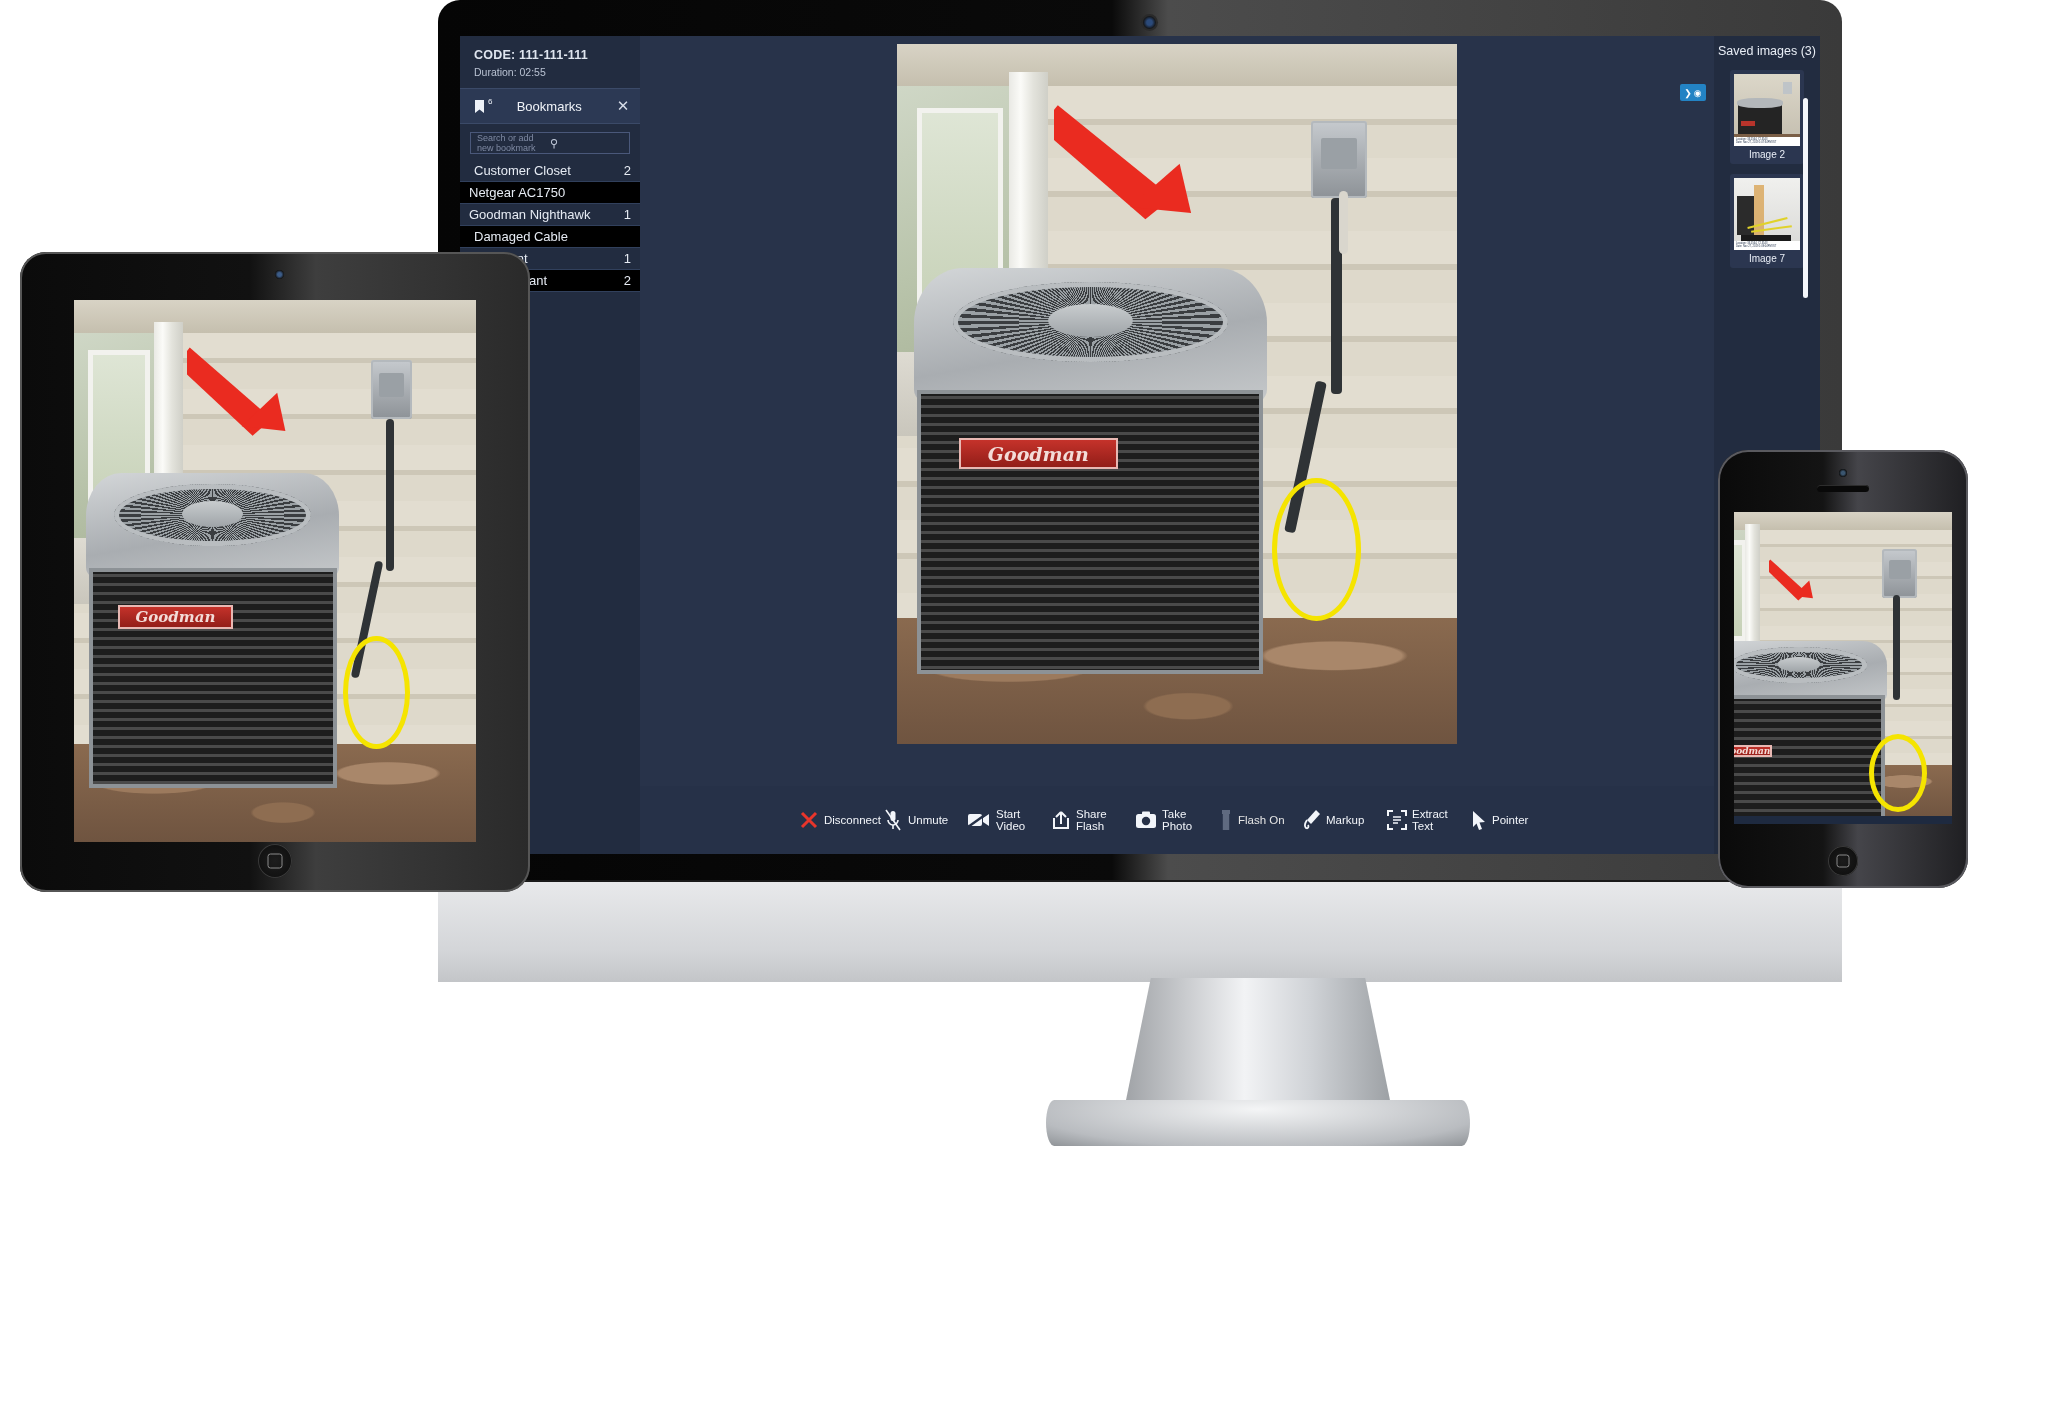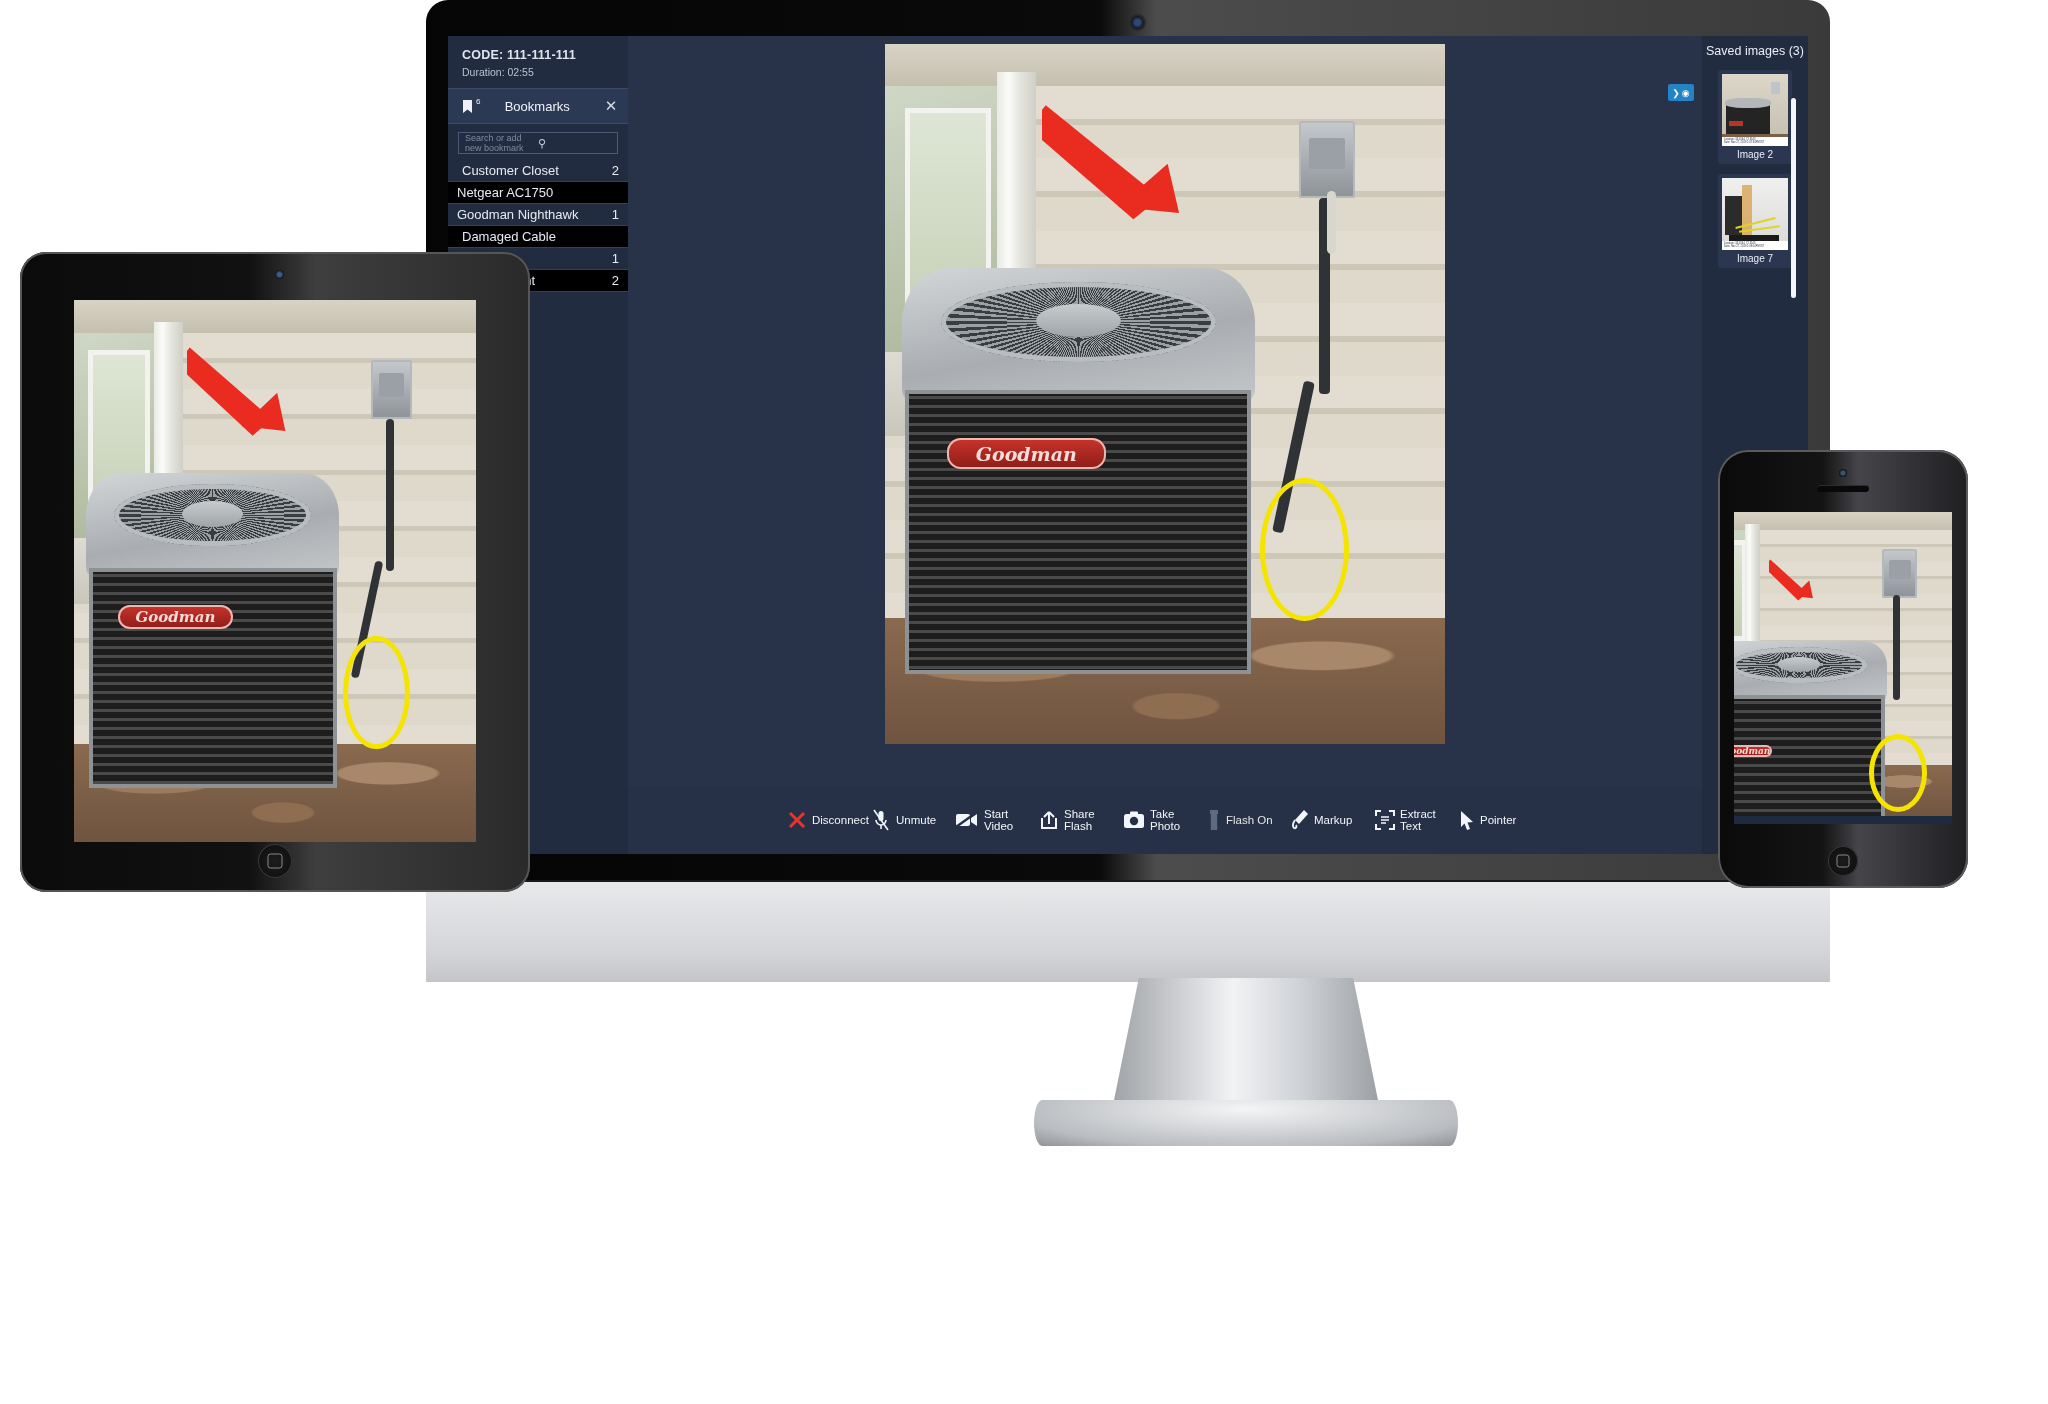--- a/index.html
+++ b/index.html
@@ -44,37 +44,37 @@
        repeating-conic-gradient(from 0deg,#3a3d40 0 1.6deg,#9aa0a4 1.6deg 3.2deg);
      box-shadow:inset 0 0 0 5px #b9bdc0;}
   .ph-hub{position:absolute;left:38%;top:26%;width:24%;height:24%;
      border-radius:50%;background:linear-gradient(#c8ccce,#9fa4a8);}
   .ph-body{position:absolute;left:1%;top:30%;width:98%;height:70%;
      background:
        repeating-linear-gradient(to bottom,
          #1d1d1d 0 6px,#4a4a4a 6px 9px),
        #262626;
      box-shadow:inset 0 0 0 4px #8d9296;}
-  .ph-badge{position:absolute;border-radius:14px;
+  .ph-badge{position:absolute;border-radius:0;
      background:linear-gradient(#c9342c,#8e1c17);
      box-shadow:inset 0 0 0 2px #e8b8b3;
      color:#f3dcd8;display:flex;align-items:center;justify-content:center;
      font-family:"DejaVu Serif",serif;font-style:italic;font-weight:bold;}
   .ph-meter{position:absolute;background:linear-gradient(#c6cace,#8d9297);
      border-radius:3px;box-shadow:inset 0 0 0 2px #b4b9bd;}
   .ph-meter:after{content:"";position:absolute;left:18%;top:22%;
      width:64%;height:40%;background:#9aa0a5;border-radius:2px;}
   .ph-conduit{position:absolute;background:#2f3336;border-radius:4px;}
   .ph-pipe{position:absolute;background:#d9d6cd;border-radius:6px;}
   .ph-arrow{position:absolute;}
   .ph-ellipse{position:absolute;border:5px solid #f5e400;border-radius:50%;
      background:transparent;}
 
   
-  .monitor{position:absolute;left:426px;top:0px;width:1404px;height:880px;}
+  .monitor{position:absolute;left:438px;top:0px;width:1404px;height:880px;}
   .mon-bezel{position:absolute;inset:0;border-radius:22px 22px 4px 4px;
      background:linear-gradient(to right,#050505 0%,#0a0a0a 48%,#4c4c4c 52%,#3a3a3a 100%);}
   .mon-cam{position:absolute;left:50.2%;top:16px;width:13px;height:13px;
      border-radius:50%;background:radial-gradient(#2b4a7a 30%,#111 70%);
      box-shadow:0 0 0 2px #2a2a2a;}
   .mon-screen{position:absolute;left:22px;top:36px;right:22px;bottom:26px;
      background:#28334a;overflow:hidden;}
   .mon-chin{position:absolute;left:0;top:880px;width:1404px;height:100px;
      background:linear-gradient(to bottom,#e8e9eb 0%,#d3d5d8 70%,#c3c5c8 100%);
      border-top:2px solid #1a1a1a;}

